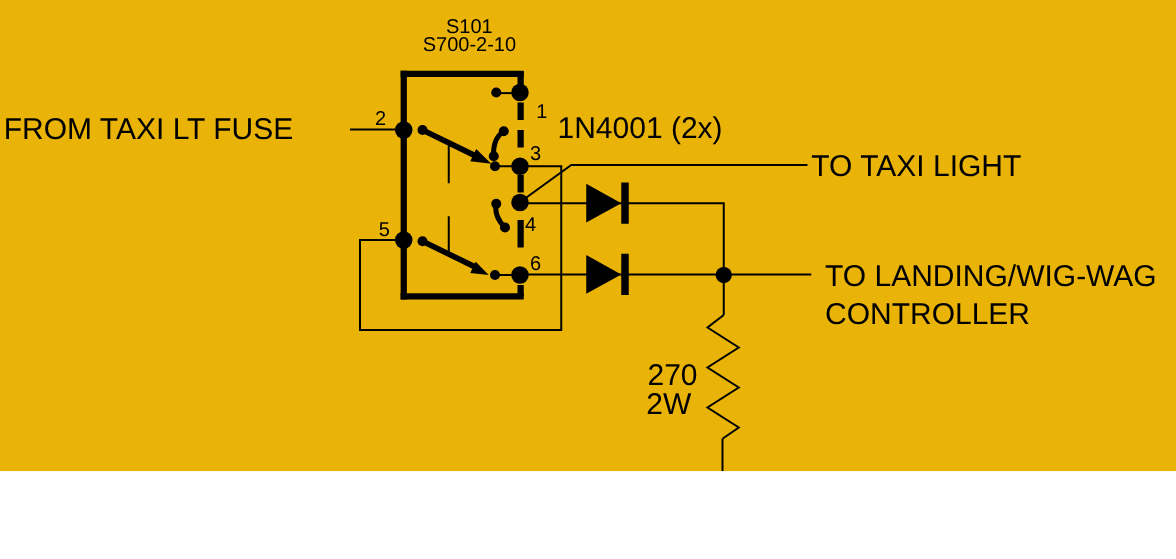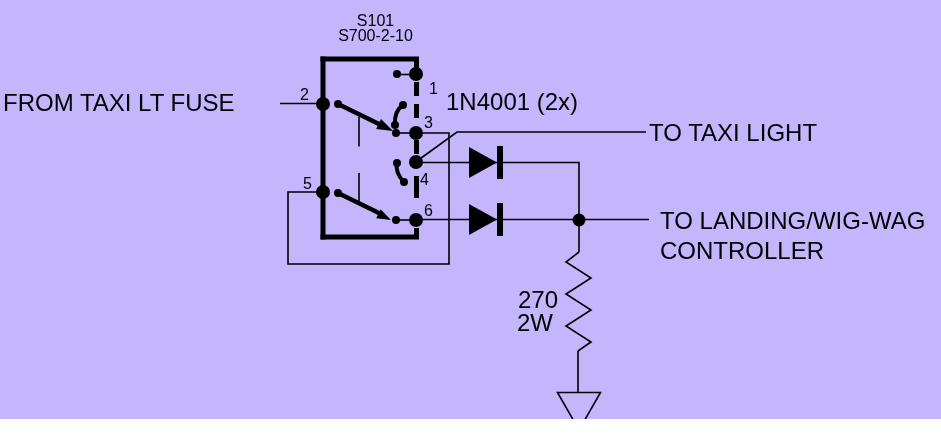--- a/index.html
+++ b/index.html
@@ -1,16 +1,16 @@
 <!DOCTYPE html>
 <html><head>
 <meta charset="utf-8">
 <style>
   html,body{margin:0;padding:0;background:#ffffff;}
-  .stage{position:relative;width:941px;height:419px;background:#c4b5fd;overflow:hidden;}
+  .stage{position:relative;width:941px;height:377px;background:#eab308;overflow:hidden;}
   svg{display:block;}
   .wire{stroke:#000;stroke-width:1.6;fill:none;}
   .thick{stroke:#000;stroke-width:5;fill:none;}
   .shaft{stroke:#000;stroke-width:4.5;fill:none;stroke-linecap:round;}
   .arc{stroke:#000;stroke-width:4;fill:none;stroke-linecap:round;}
   .ink{fill:#000;stroke:none;}
   .lbl{font-family:"Liberation Sans", sans-serif;font-size:24px;fill:#000;}
   .sm{font-family:"Liberation Sans", sans-serif;font-size:16px;fill:#000;}
   .ctr{text-anchor:middle;}
 </style>

